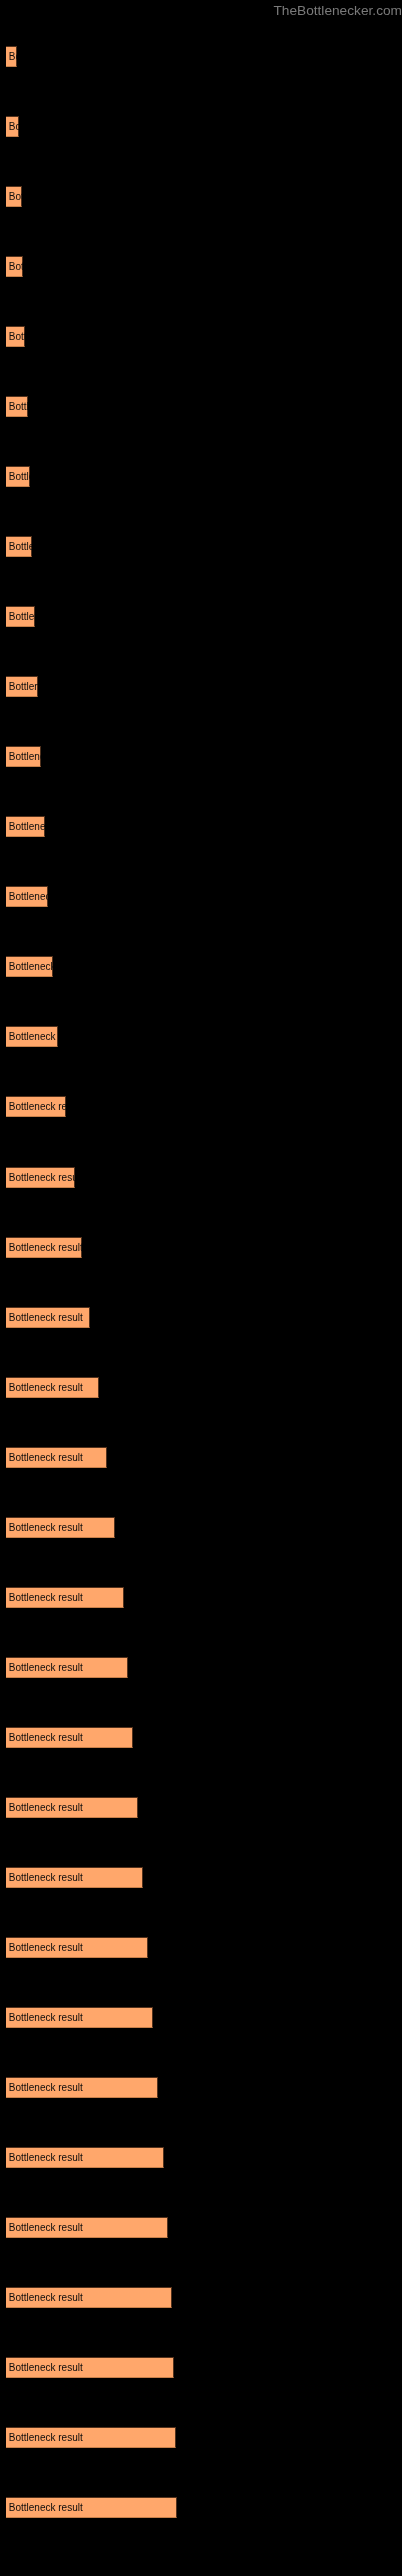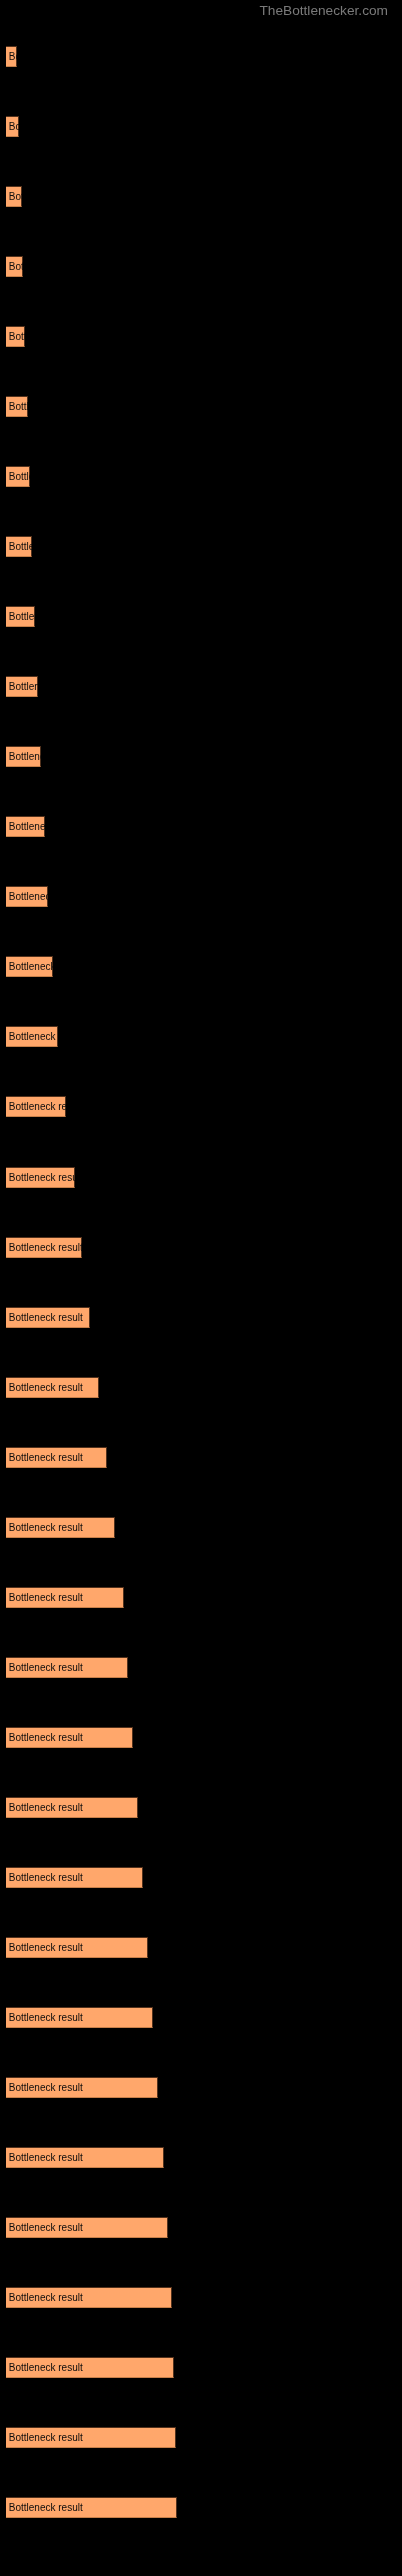--- a/index.html
+++ b/index.html
@@ -23,21 +23,21 @@
   }
   #site-header {
     position: absolute;
     top: 0;
     left: 0;
     width: 403px;
     height: 21px;
     display: flex;
     align-items: center;
     justify-content: flex-end;
-    padding-right: 15px;
+    padding-right: 1px;
     box-sizing: border-box;
   }
   #site-title {
     color: #7a7a7a;
     font-size: 13.7px;
     letter-spacing: 0px;
     font-family: "Liberation Sans", sans-serif;
     white-space: nowrap;
   }
   #chart-area {

